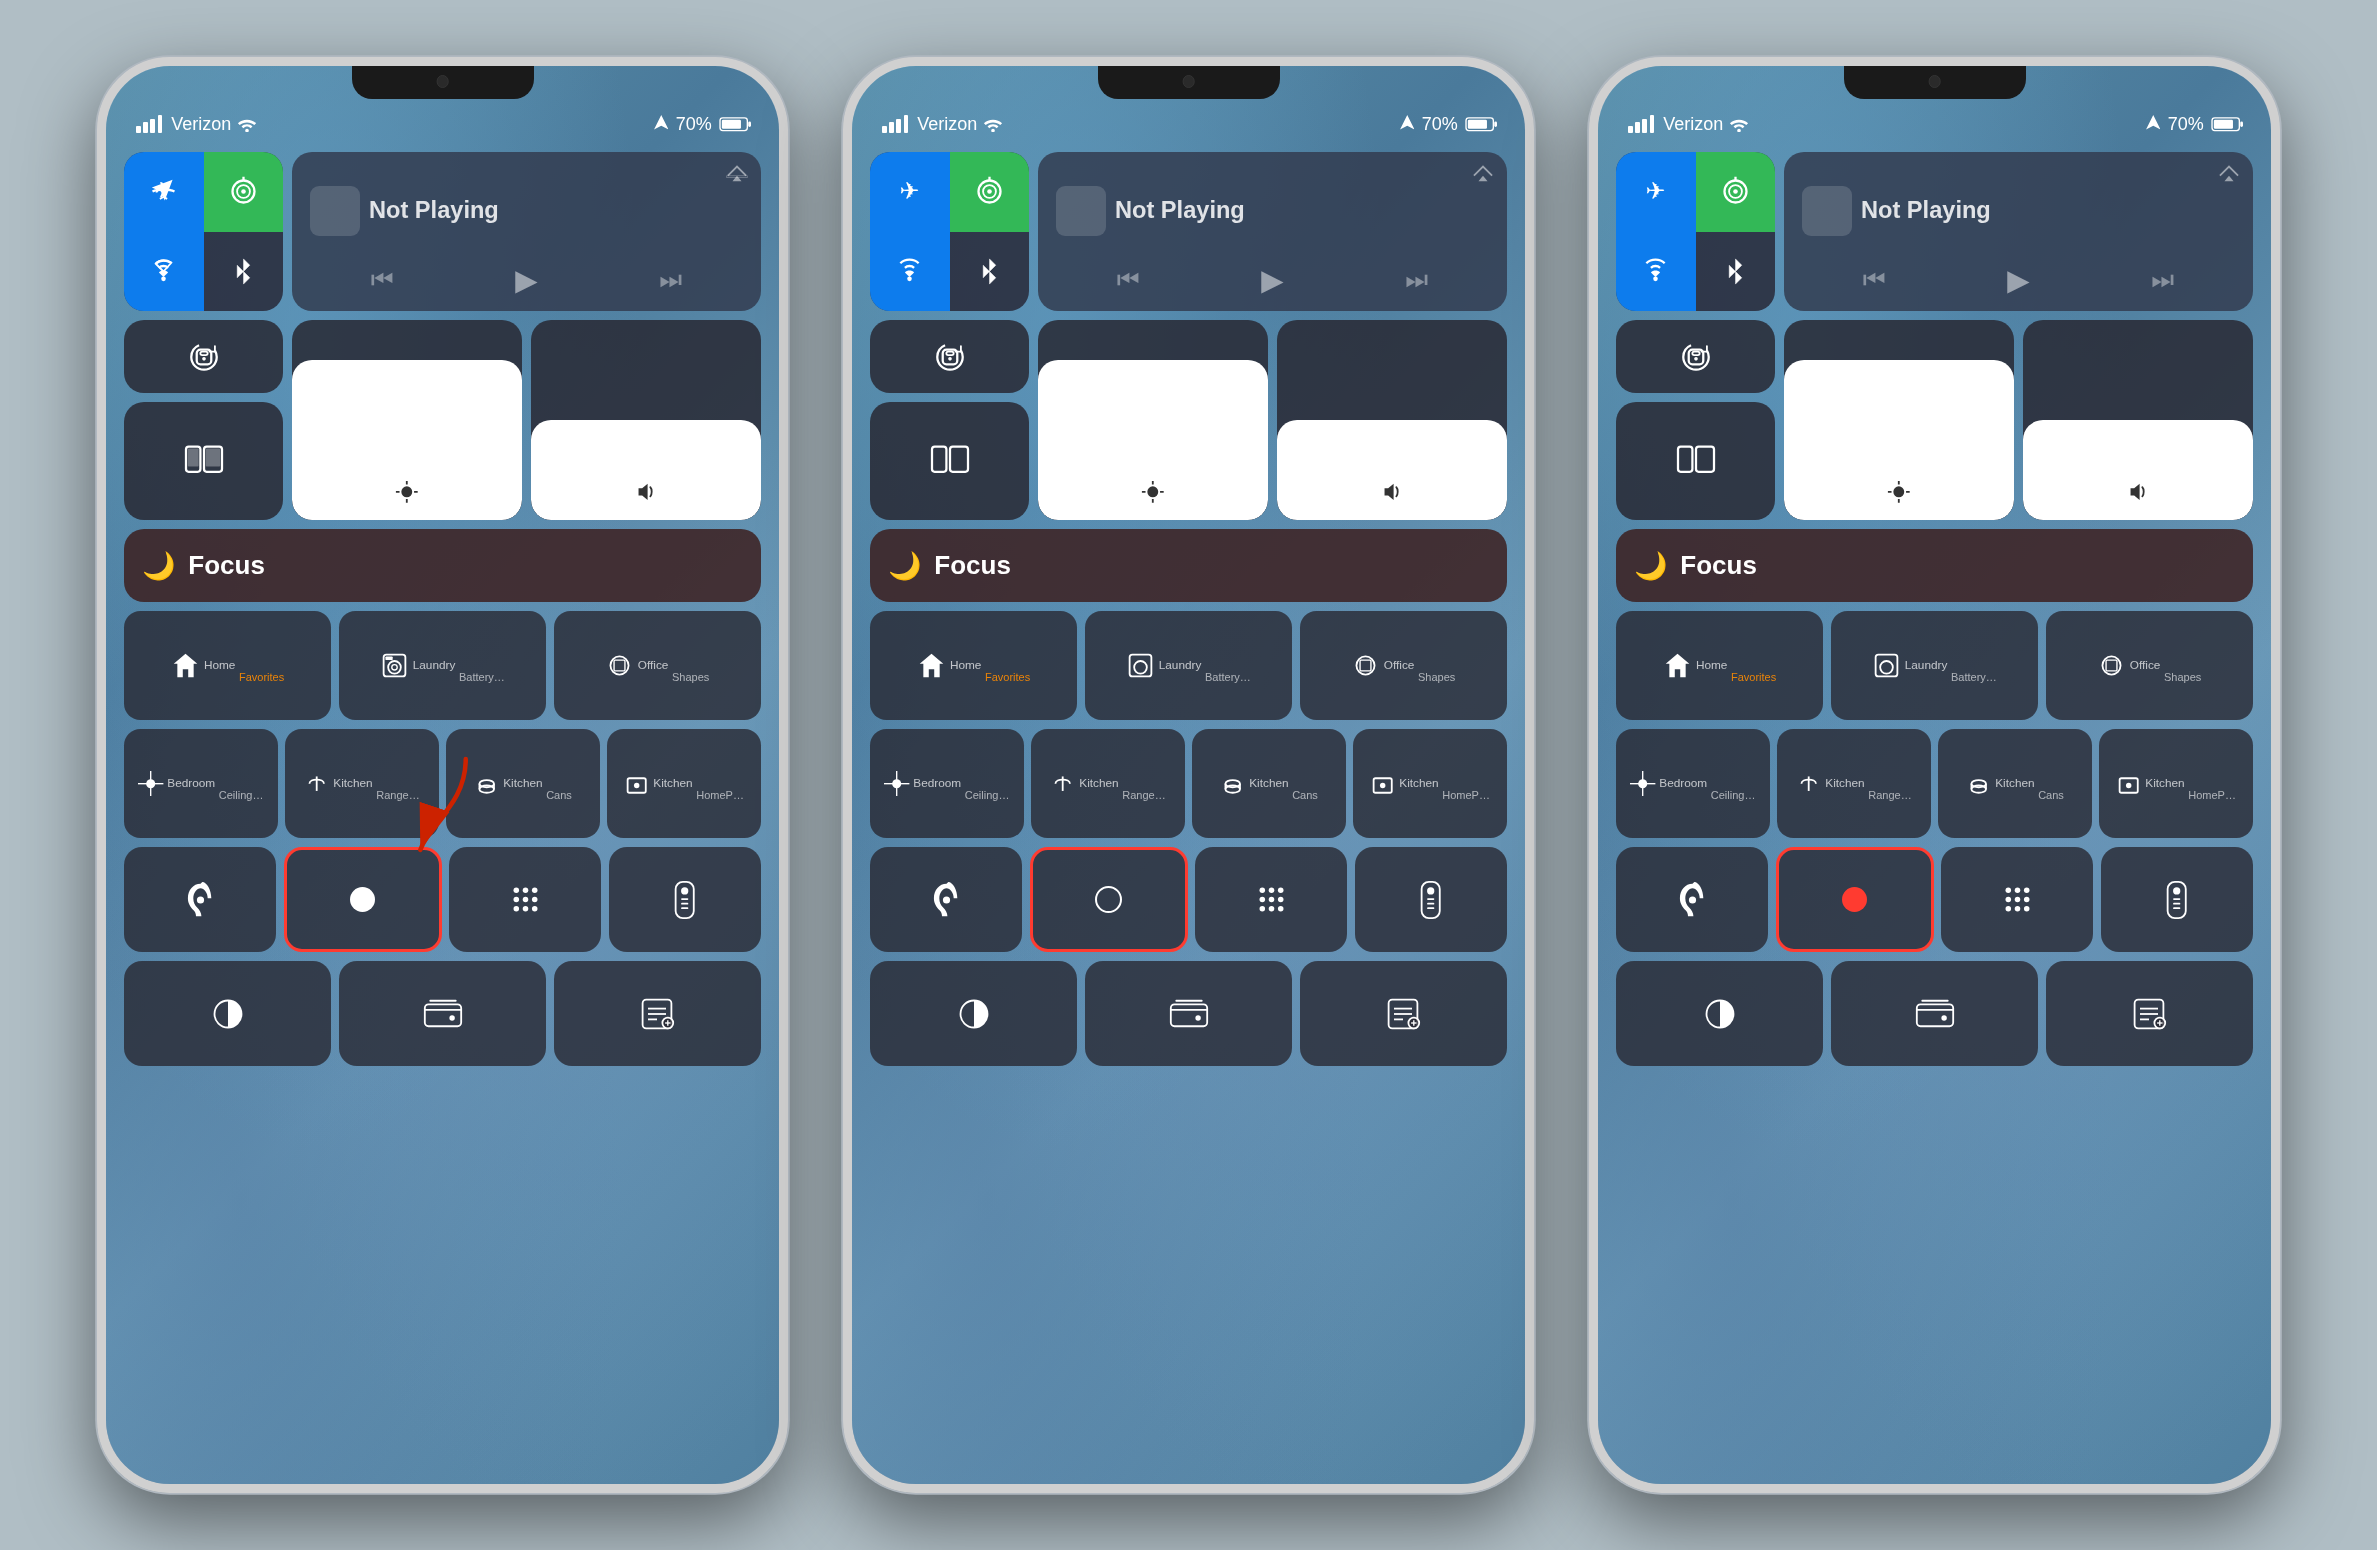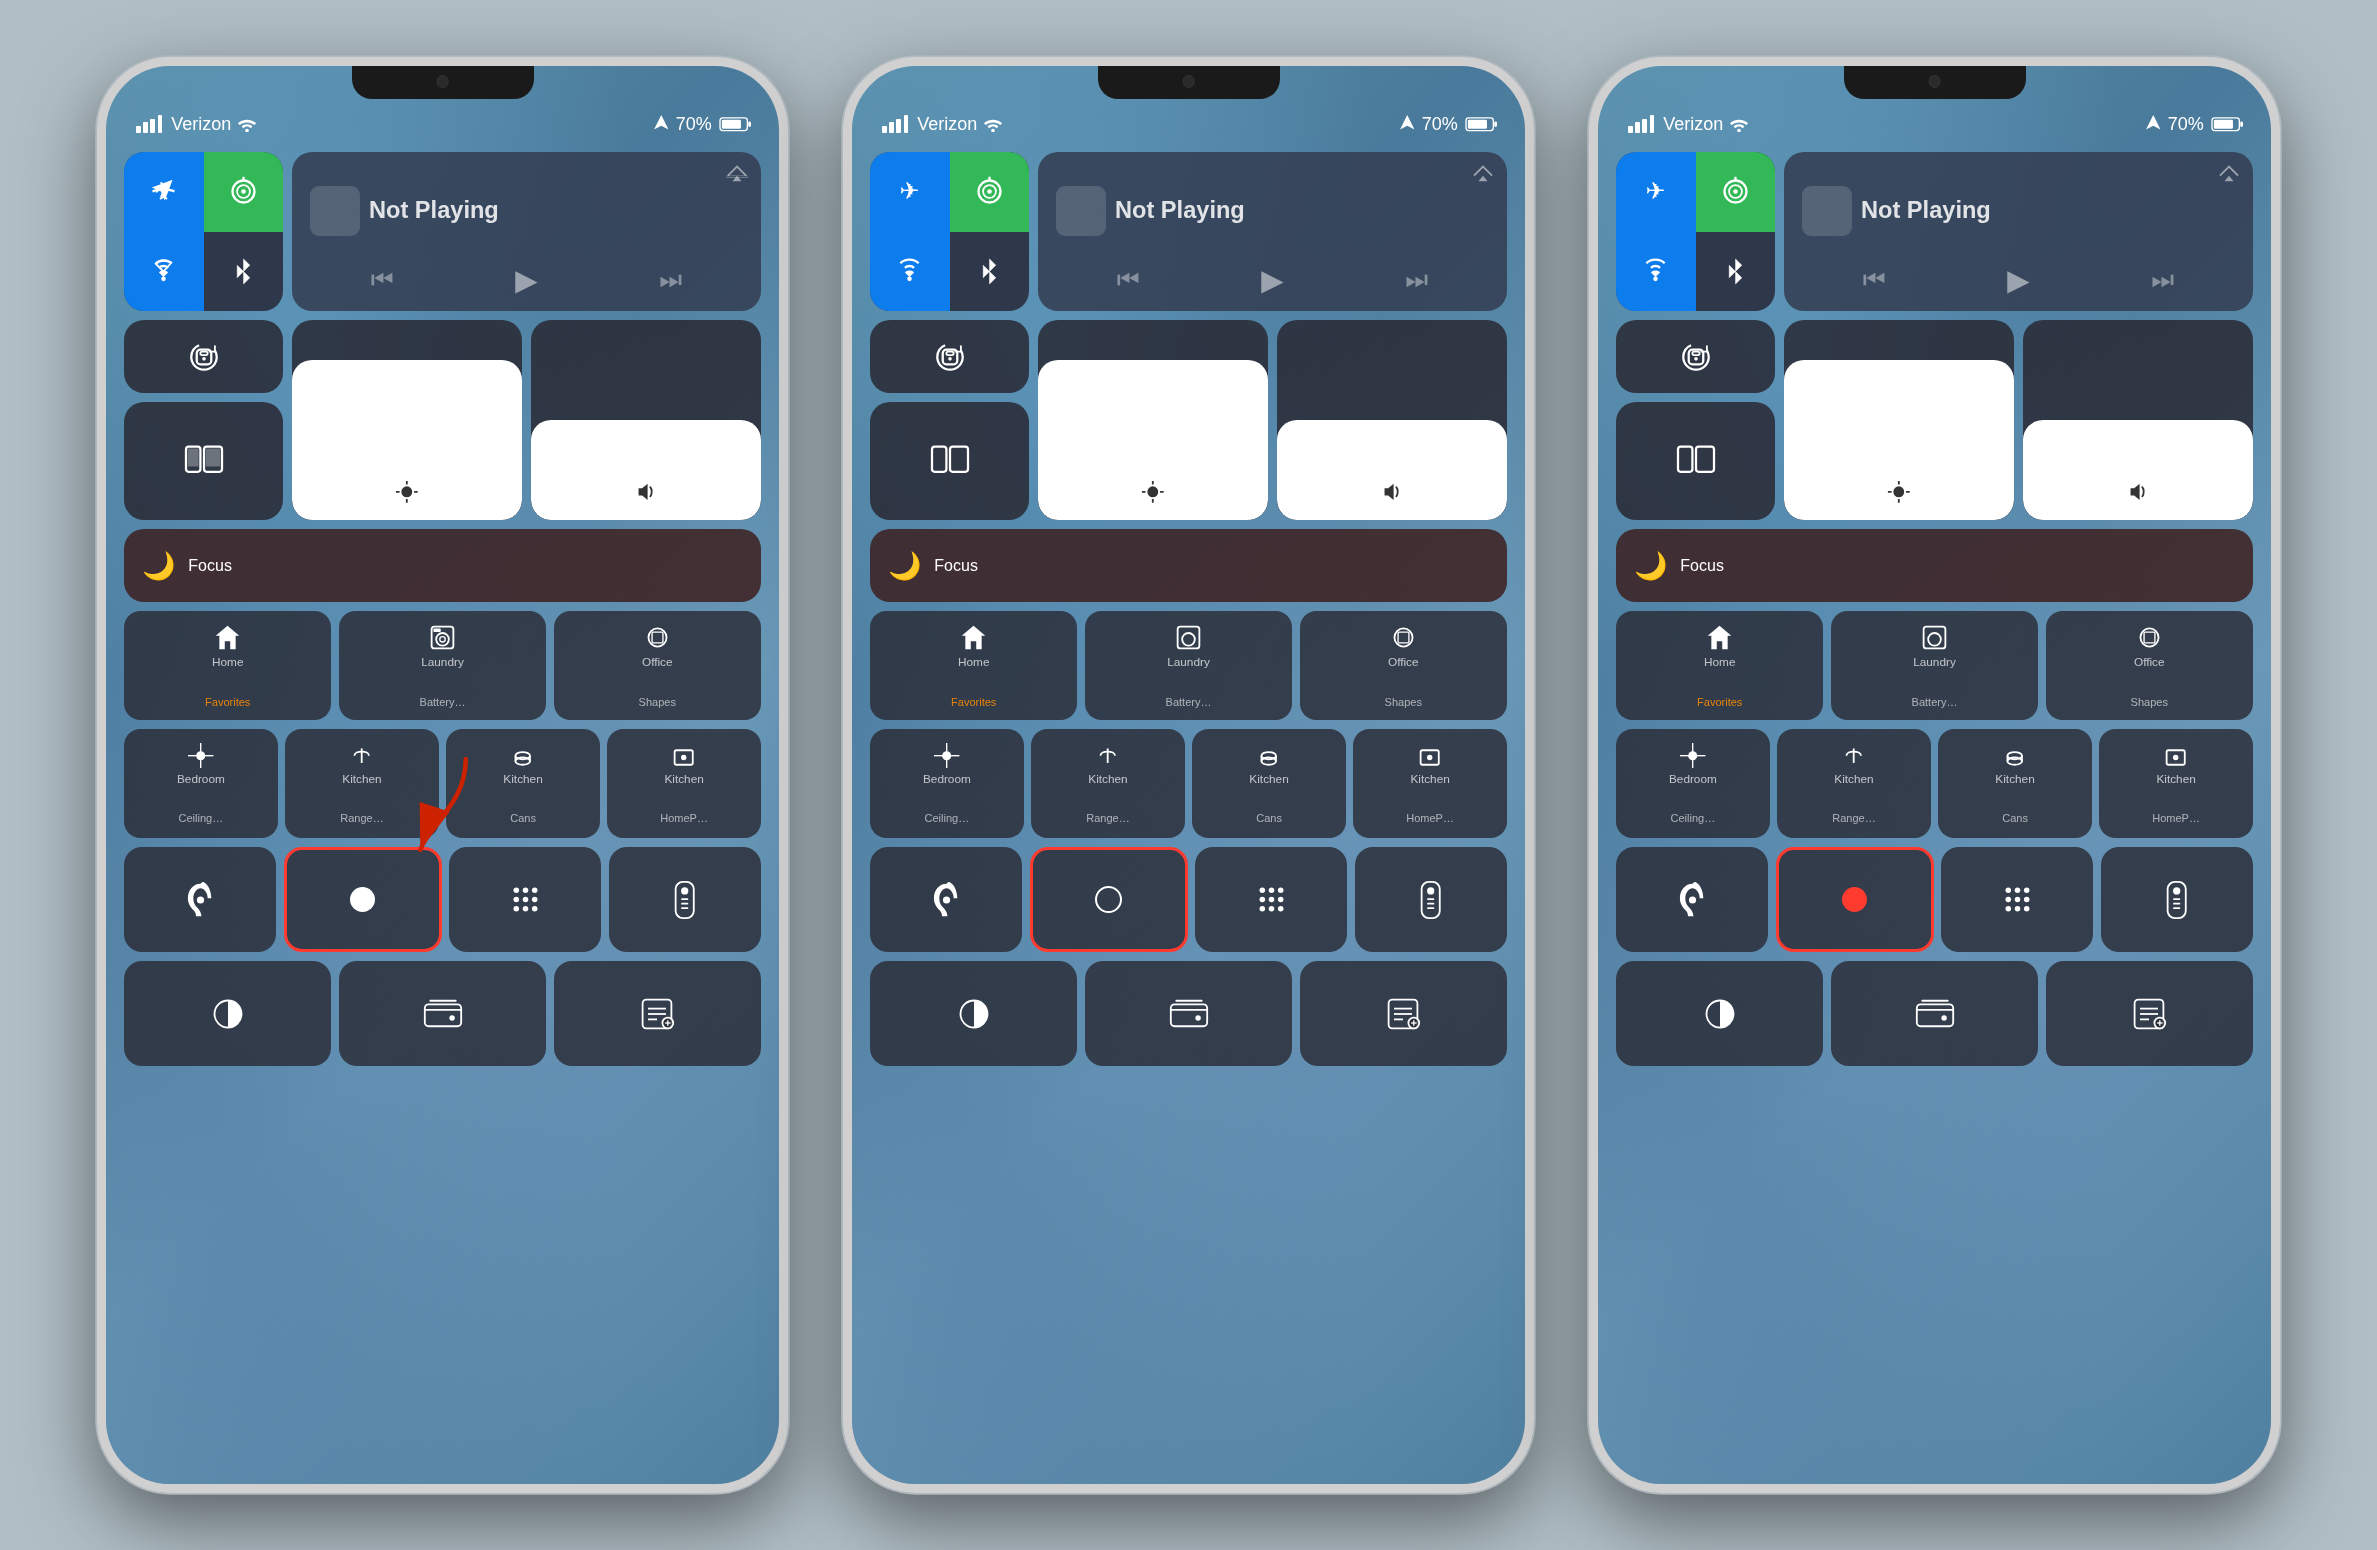--- a/index.html
+++ b/index.html
@@ -311,35 +311,35 @@
       align-items: center;
       justify-content: flex-start;
       padding: 0 18px;
       gap: 12.7px;
       cursor: pointer;
       width: 100%;
       height: 100%;
     }
 
     .focus-icon { font-size: 27px; color: white; }
-    .focus-label { font-size: 16px; font-weight: 400; color: white; }
+    .focus-label { font-size: 26px; font-weight: 700; color: white; }
 
     
     .cc-home-row {
       display: flex;
       gap: 7.3px;
       height: 109px;
     }
 
     .home-tile {
       flex: 1;
       background: rgba(40,40,50,0.8);
       border-radius: 16.4px;
       display: flex;
-      flex-direction: column;
+      flex-direction: row;
       align-items: center;
       justify-content: center;
       padding: 7.3px;
       cursor: pointer;
       gap: 3.6px;
     }
     .home-tile-label {
       font-size: 11.8px;
       color: rgba(255,255,255,0.7);
       text-align: center;

